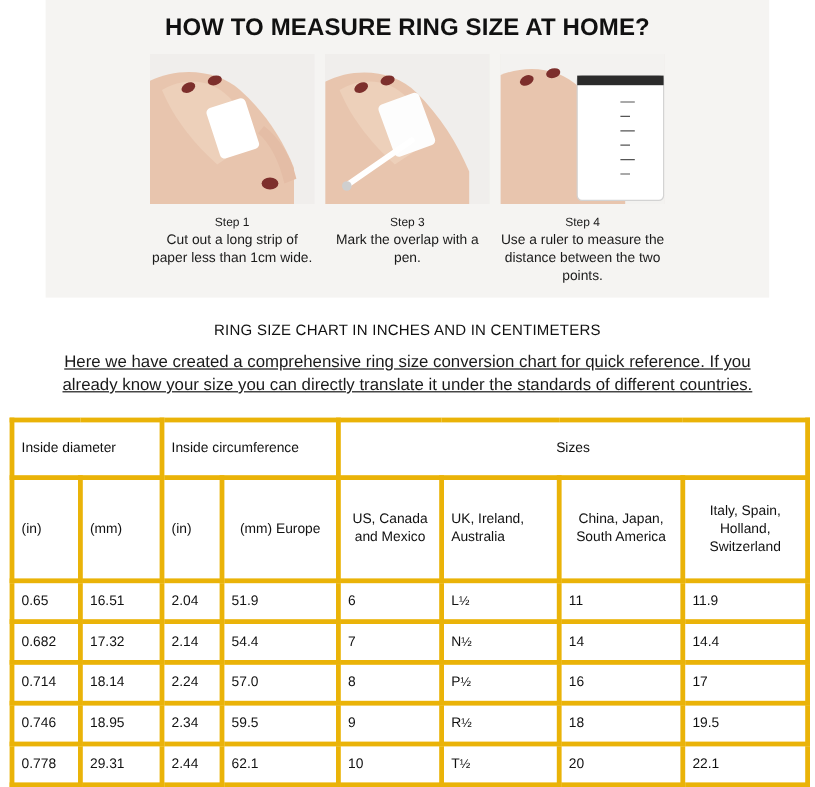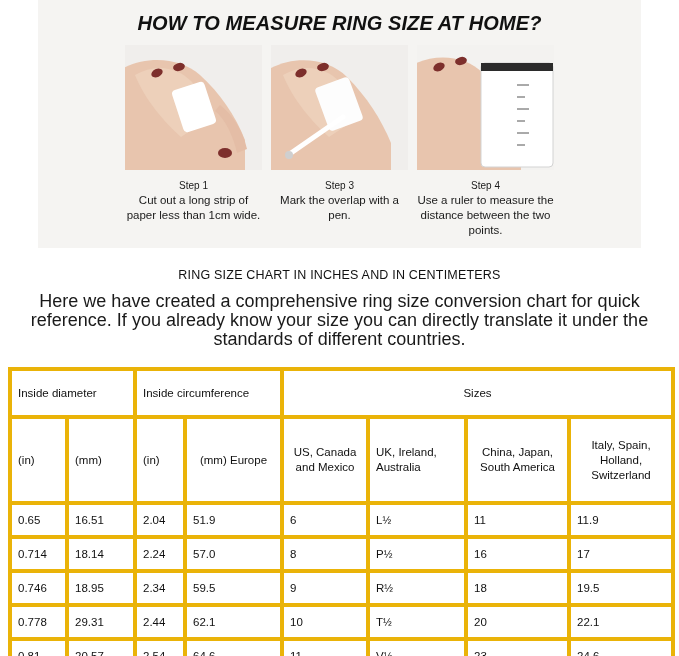--- a/index.html
+++ b/index.html
@@ -28,21 +28,20 @@
     width: 603px;
     box-sizing: border-box;
   }
   .info-title {
     text-align: center;
     font-weight: bold;
     font-size: 20px;
     letter-spacing: 0.1px;
     margin: 6px 0 10px 0;
     color: #111;
-    font-style: italic;
   }
   .steps-row {
     display: flex;
     justify-content: center;
     gap: 9px;
     padding: 0 8px;
   }
   .step {
     width: 137px;
   }
@@ -77,24 +76,25 @@
   
   .chart-heading {
     text-align: center;
     font-weight: normal;
     font-size: 12.5px;
     margin-top: 20px;
     letter-spacing: 0.2px;
   }
   .chart-intro {
     text-align: center;
-    font-size: 18px;
+    font-size: 14px;
     line-height: 19px;
     margin: 10px 30px 0 30px;
     color: #1a1a1a;
+    text-decoration: underline;
   }
 
   
   table.size-table {
     border-collapse: collapse;
     margin: 18px 8px 0 8px;
     width: 663px;
     font-size: 11.5px;
     table-layout: fixed;
   }
@@ -241,20 +241,30 @@
           <td class="cell">0.65</td>
           <td class="cell">16.51</td>
           <td class="cell">2.04</td>
           <td class="cell">51.9</td>
           <td class="cell">6</td>
           <td class="cell">L<span class="frac">½</span></td>
           <td class="cell">11</td>
           <td class="cell">11.9</td>
         </tr>
         <tr>
+          <td class="cell">0.682</td>
+          <td class="cell">17.32</td>
+          <td class="cell">2.14</td>
+          <td class="cell">54.4</td>
+          <td class="cell">7</td>
+          <td class="cell">N<span class="frac">½</span></td>
+          <td class="cell">14</td>
+          <td class="cell">14.4</td>
+        </tr>
+        <tr>
           <td class="cell">0.714</td>
           <td class="cell">18.14</td>
           <td class="cell">2.24</td>
           <td class="cell">57.0</td>
           <td class="cell">8</td>
           <td class="cell">P<span class="frac">½</span></td>
           <td class="cell">16</td>
           <td class="cell">17</td>
         </tr>
         <tr>

